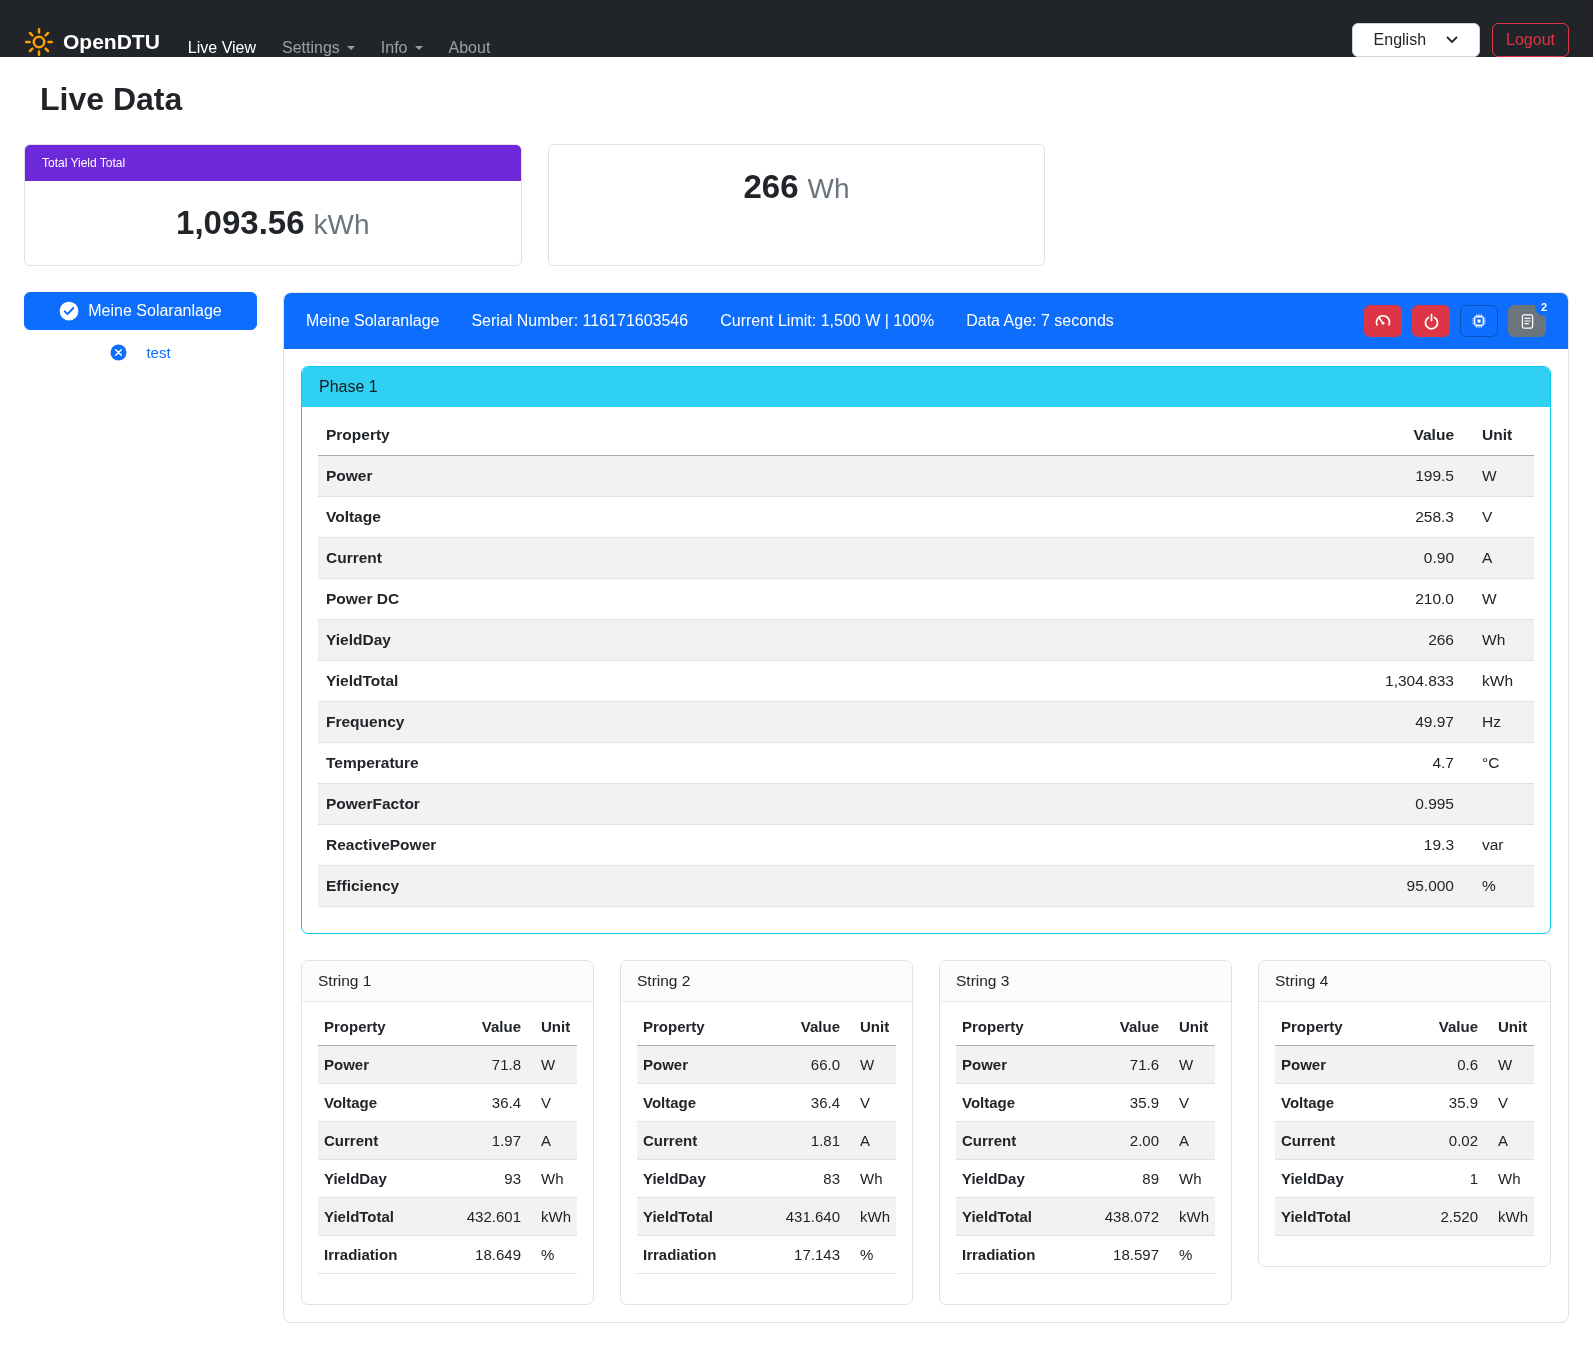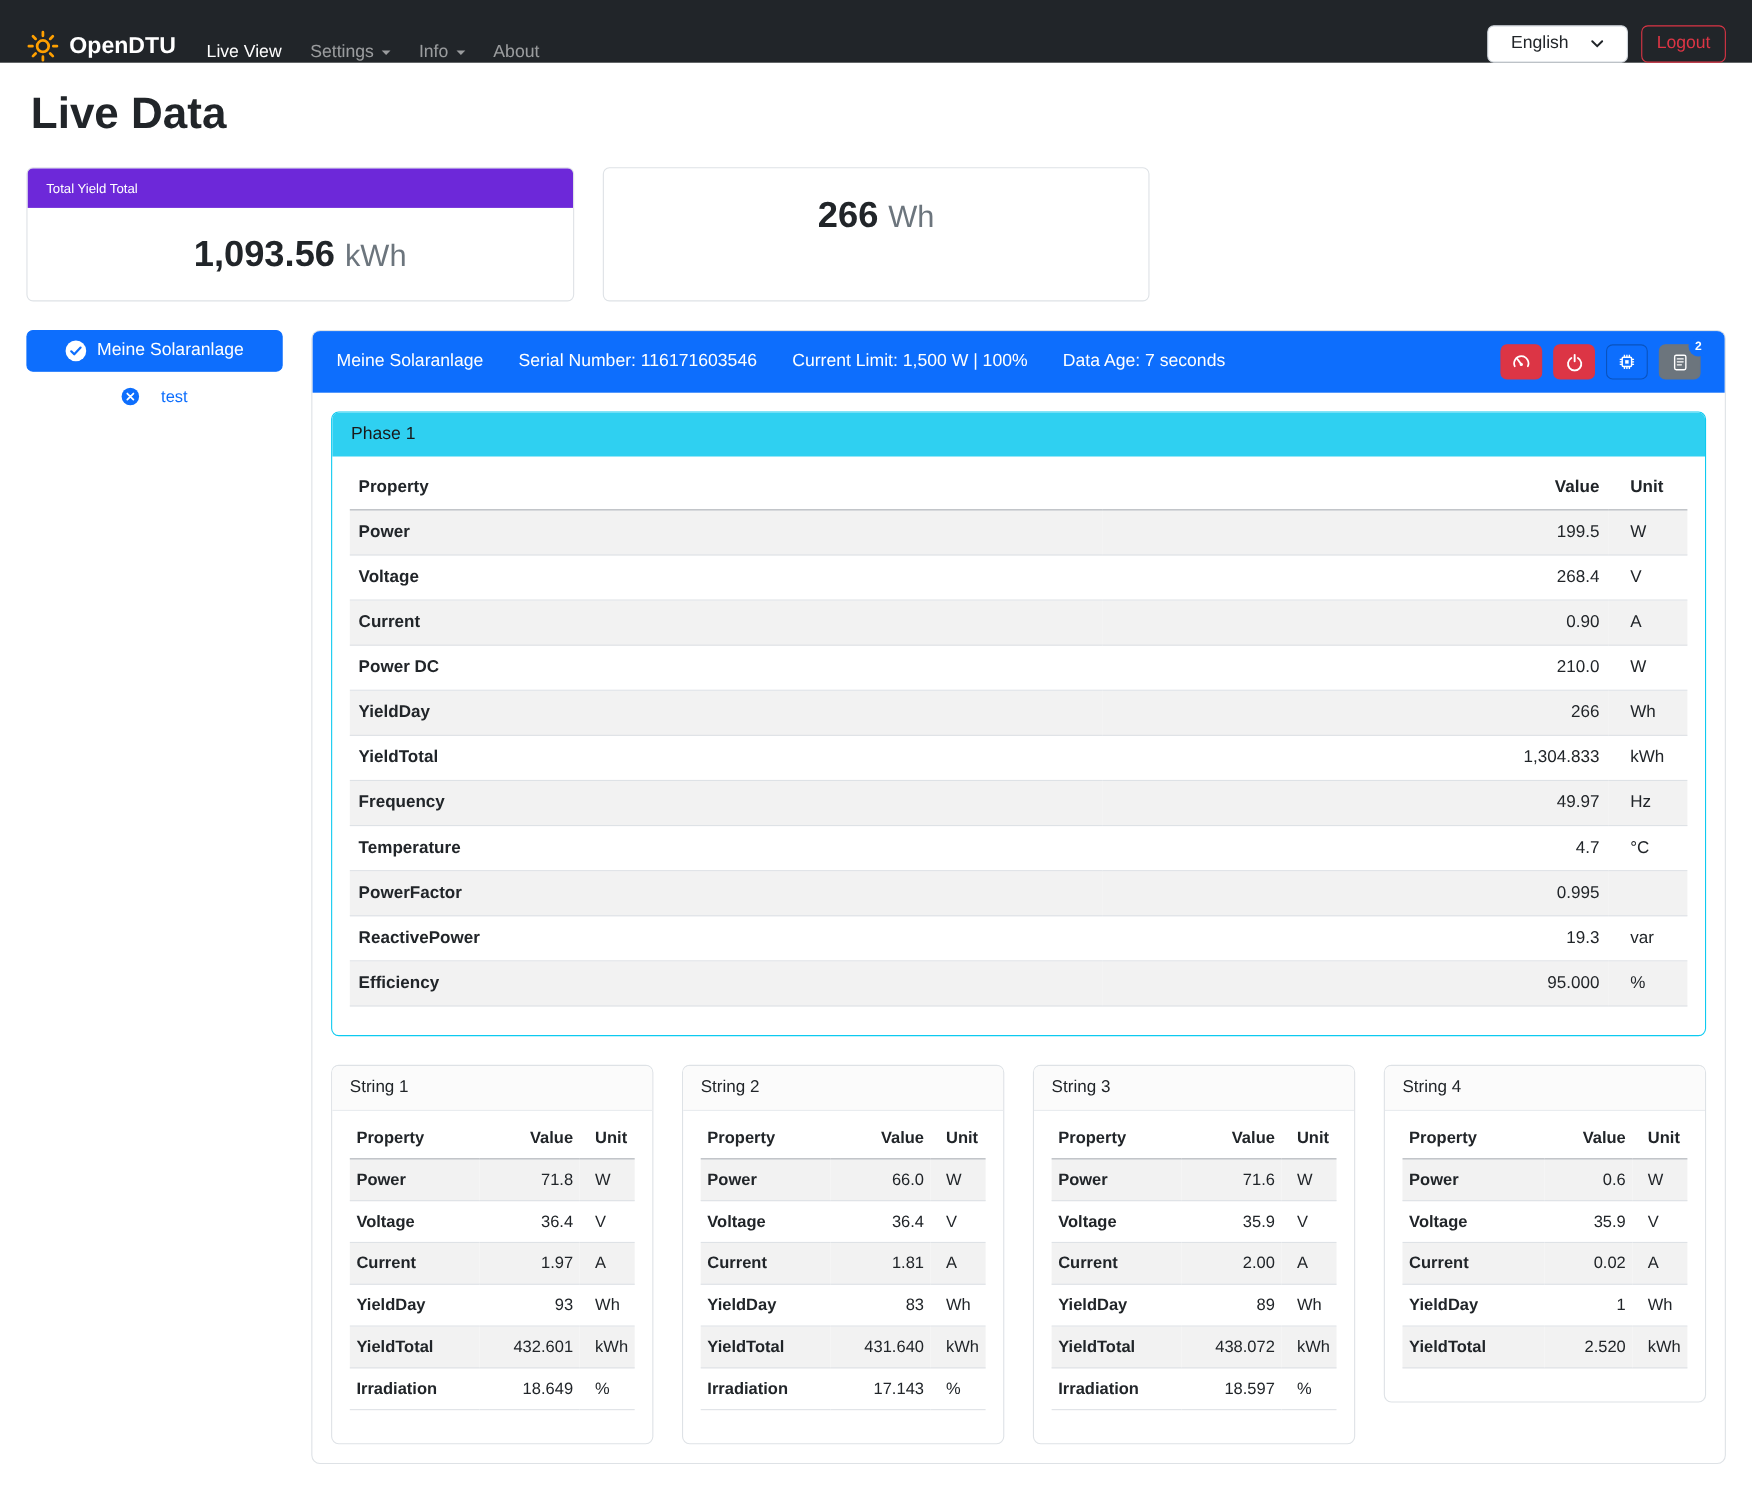--- a/index.html
+++ b/index.html
@@ -36,21 +36,21 @@
     background: #fff; color: #212529; border: 1px solid #ced4da; border-radius: 6px;
     padding: 7px 21px; display: flex; align-items: center; gap: 20px; font-size: 16px;
   }
   .logout-btn {
     background: transparent; color: #dc3545; border: 1px solid #dc3545; border-radius: 6px;
     padding: 7px 13px; font-size: 16px; font-family: inherit;
   }
 
   
   .container { padding: 18px 24px 24px; }
-  h1.page-title { font-size: 40px; font-weight: 700; margin: 6px 4px 26px; }
+  h1.page-title { font-size: 32px; font-weight: 700; margin: 6px 16px 26px; }
 
   
   .summary-row { display: grid; grid-template-columns: repeat(3, 1fr); gap: 26px; margin-bottom: 26px; }
   .card { border: 1px solid #dee2e6; border-radius: 6px; overflow: hidden; background: #fff; }
   .summary-card .card-header {
     background: #6d28d9; color: #fff; padding: 11px 17px; font-size: 12px;
   }
   .summary-card .card-body { padding: 24px 16px; text-align: center; line-height: 1.1; }
   .big-value { font-size: 33px; font-weight: 700; color: #212529; }
   .big-unit { font-size: 28px; font-weight: 500; color: #6c757d; margin-left: 9px; }
@@ -236,21 +236,21 @@
                 </tr>
               </thead>
               <tbody>
                   <tr>
                   <td class="prop">Power</td>
                   <td class="val">199.5</td>
                   <td class="unit">W</td>
                 </tr>
                   <tr>
                   <td class="prop">Voltage</td>
-                  <td class="val">268.4</td>
+                  <td class="val">258.3</td>
                   <td class="unit">V</td>
                 </tr>
                   <tr>
                   <td class="prop">Current</td>
                   <td class="val">0.90</td>
                   <td class="unit">A</td>
                 </tr>
                   <tr>
                   <td class="prop">Power DC</td>
                   <td class="val">210.0</td>

